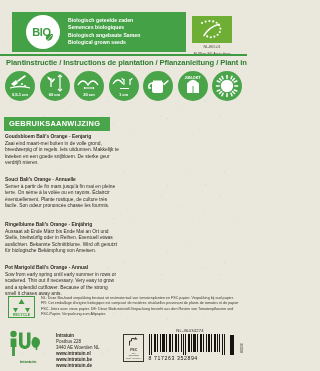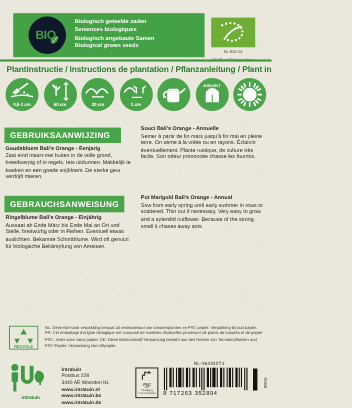--- a/index.html
+++ b/index.html
@@ -28,21 +28,21 @@
     background-size:97px 83px,71px 61px,113px 97px,59px 79px,89px 67px,101px 91px,131px 73px,77px 109px,63px 87px,119px 95px;
     pointer-events:none;
   }
   .wrap{position:relative;width:247px;height:371px;}
 
   
   .topband{position:absolute;left:0;top:12px;width:186px;height:40px;}
   .bioblock{position:absolute;left:12px;top:0;width:174px;height:40px;background:#45a146;}
   .biocircle{
     position:absolute;left:14px;top:3px;width:34px;height:34px;border-radius:50%;
-    background:#0f172a;display:flex;align-items:center;justify-content:center;
+    background:#ffffff;display:flex;align-items:center;justify-content:center;
   }
   .biotext{
     font-weight:bold;font-size:11px;color:#3f9a41;letter-spacing:-.3px;
     display:flex;align-items:center;
   }
   .leafmark{display:inline-block;width:9px;height:9px;margin-left:-6px;position:relative;}
   .claims{position:absolute;left:56px;top:5px;width:114px;color:#ffffff;}
   .claims div{font-size:5.1px;line-height:7.3px;font-weight:bold;letter-spacing:.05px;white-space:nowrap;}
 
   
@@ -63,21 +63,21 @@
   .icon{width:30px;height:30px;border-radius:50%;background:#4aa449;position:relative;overflow:hidden;}
   .icon svg{position:absolute;left:0;top:0;}
   .ilabel{
     position:absolute;left:0;right:0;bottom:4.5px;text-align:center;
     font-size:4.2px;font-weight:bold;color:#ffffff;letter-spacing:-.1px;
   }
   .ilabel.top{bottom:auto;top:5px;font-size:3.8px;}
 
   
   .panels{position:absolute;left:4px;top:112px;width:239px;}
-  .prow{display:flex;gap:7px;}
+  .prow{display:flex;gap:7px;flex-direction:column;}
   .panel{width:116px;}
   .phead{
     background:#4aa449;color:#fff;font-weight:bold;font-size:7.4px;
     letter-spacing:.3px;padding:2.5px 5px 3px 5px;display:inline-block;
     min-width:106px;box-sizing:border-box;
   }
   .pbody{padding:3px 1px 0 1px;}
   .pvar{font-size:4.9px;line-height:6.6px;font-weight:bold;color:#2f2a24;}
   .pbody p{margin:0;font-size:4.9px;line-height:6.6px;color:#2f2a24;}
   .spacer{height:9px;}
@@ -267,21 +267,20 @@
           <div class="pvar">Souci Bali's Orange - Annuelle</div>
           <p>Semer à partir de fin mars jusqu'à fin mai en pleine terre. On sème à la volée ou en rayons. Éclaircir éventuellement. Plante rustique, de culture très facile. Son odeur prononcée chasse les fourmis.</p>
         </div>
       </div>
     </div>
 
     <div class="spacer"></div>
 
     <div class="prow">
       <div class="panel">
-        <div class="phead">GEBRAUCHSANWEISUNG</div>
         <div class="pbody">
           <div class="pvar">Ringelblume Bali's Orange - Einjährig</div>
           <p>Aussaat ab Ende März bis Ende Mai an Ort und Stelle, breitwürfig oder in Reihen. Eventuell etwas auslichten. Bekannte Schnittblume. Wird oft genutzt für biologische Bekämpfung von Ameisen.</p>
         </div>
       </div>
       <div class="panel">
         <div class="pbody">
           <div class="pvar">Pot Marigold Bali's Orange - Annual</div>
           <p>Sow from early spring until early summer in rows or scattered. Thin out if necessary. Very easy to grow and a splendid cutflower. Because of the strong smell it chases away ants.</p>
         </div>

